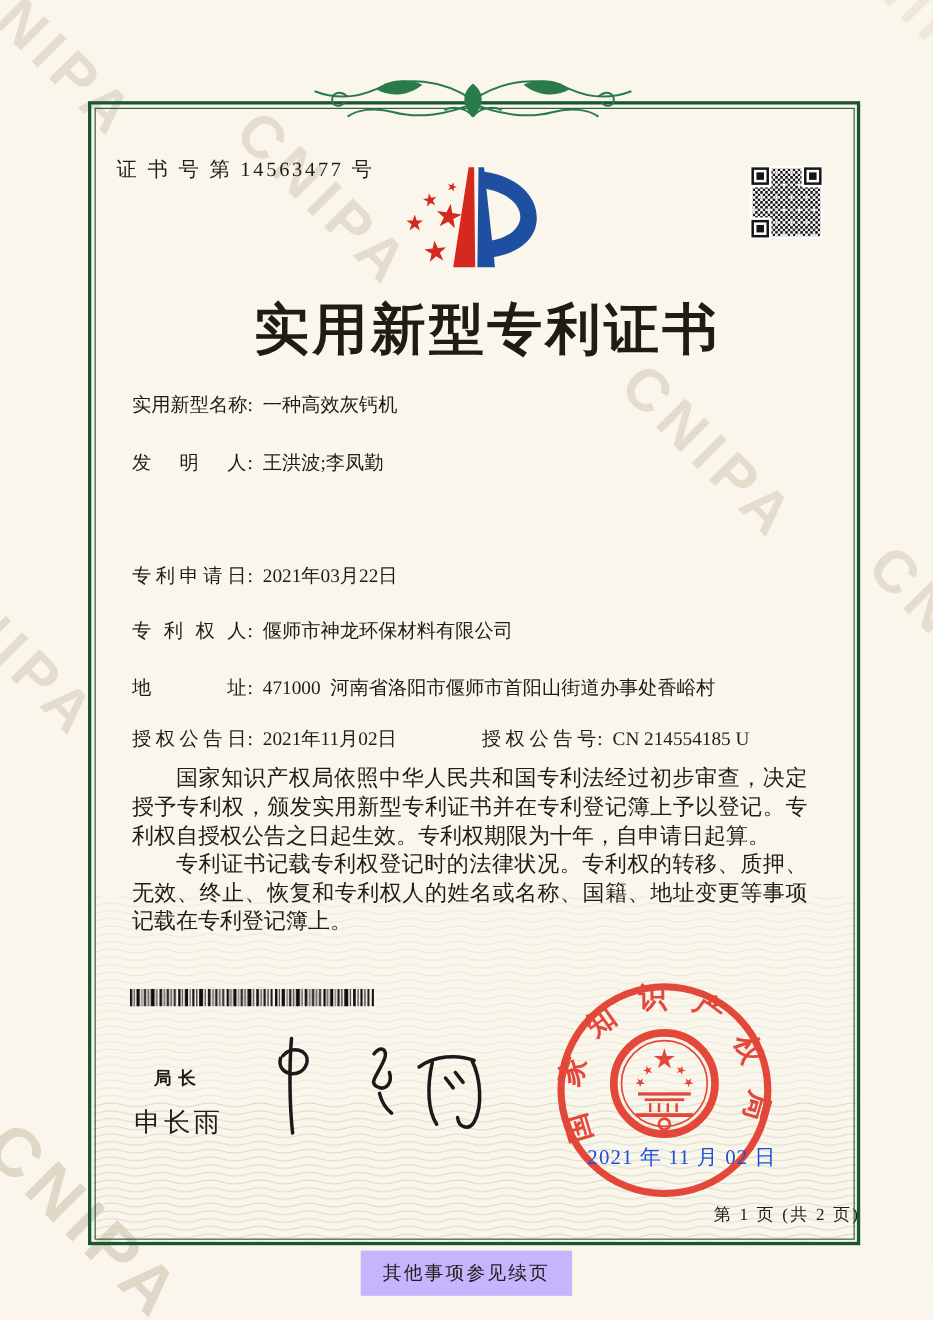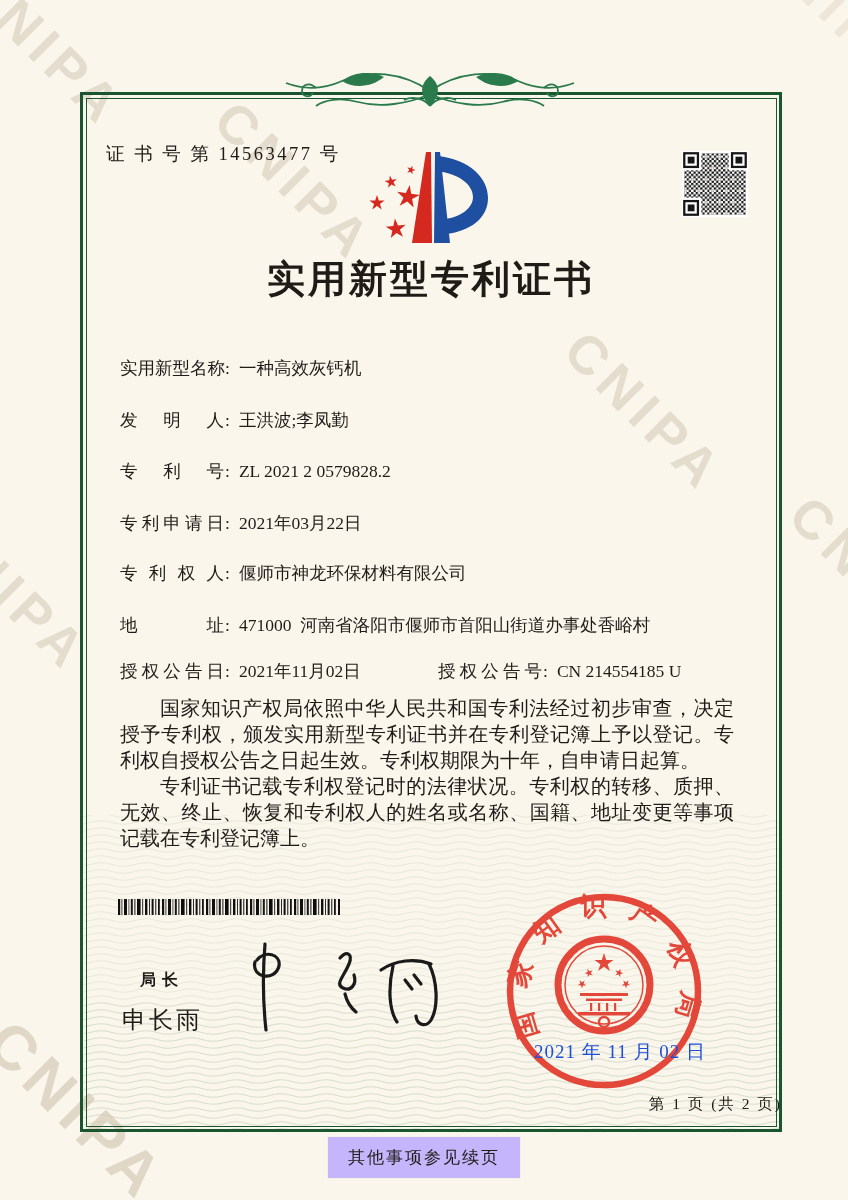--- a/index.html
+++ b/index.html
@@ -44,22 +44,22 @@
   .cert-no{
     position:absolute;z-index:5;
     left:106px;top:141px;
     font-size:18.5px;letter-spacing:2.5px;
   }
   .logo-svg{position:absolute;left:348px;top:140px;z-index:5;}
   .qr-svg{position:absolute;left:682px;top:151px;z-index:5;}
   .doc-title{
     position:absolute;z-index:5;
     left:80px;top:254px;width:702px;
-    margin:0;text-align:center;
-    font-size:38px;font-weight:700;letter-spacing:3px;
+    margin:12px;text-align:center;
+    font-size:50px;font-weight:700;letter-spacing:3px;
   }
   
   .field{
     position:absolute;z-index:5;left:120px;
     font-size:17.5px;white-space:nowrap;
   }
   .f-label{
     display:inline-block;width:104px;
     text-align:justify;text-align-last:justify;
   }
@@ -206,23 +206,20 @@
   </svg>
 
   <h1 class="doc-title">实用新型专利证书</h1>
 
   <div class="field" style="top:356px;">
     <span class="f-label">实用新型名称</span><span class="f-colon">:</span><span class="f-val">一种高效灰钙机</span>
   </div>
   <div class="field" style="top:408px;">
     <span class="f-label">发 明 人</span><span class="f-colon">:</span><span class="f-val">王洪波;李凤勤</span>
   </div>
-  <div class="field" style="top:459px;">
-    <span class="f-label">专 利 号</span><span class="f-colon">:</span><span class="f-val">ZL 2021 2 0579828.2</span>
-  </div>
   <div class="field" style="top:511px;">
     <span class="f-label">专利申请日</span><span class="f-colon">:</span><span class="f-val">2021年03月22日</span>
   </div>
   <div class="field" style="top:561px;">
     <span class="f-label">专 利 权 人</span><span class="f-colon">:</span><span class="f-val">偃师市神龙环保材料有限公司</span>
   </div>
   <div class="field" style="top:613px;">
     <span class="f-label">地 址</span><span class="f-colon">:</span><span class="f-val">471000  河南省洛阳市偃师市首阳山街道办事处香峪村</span>
   </div>
 

